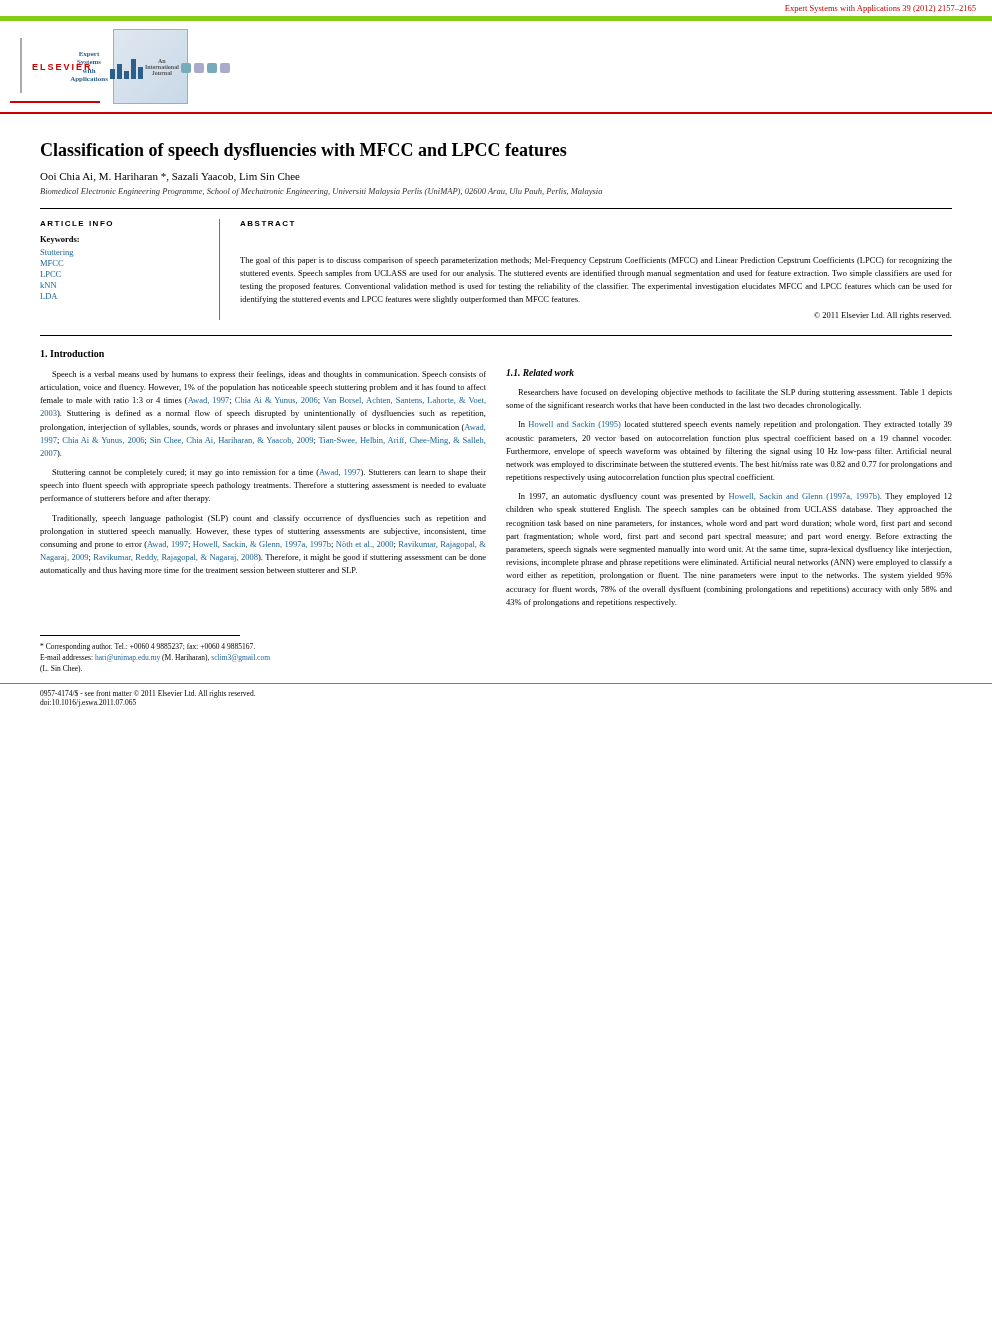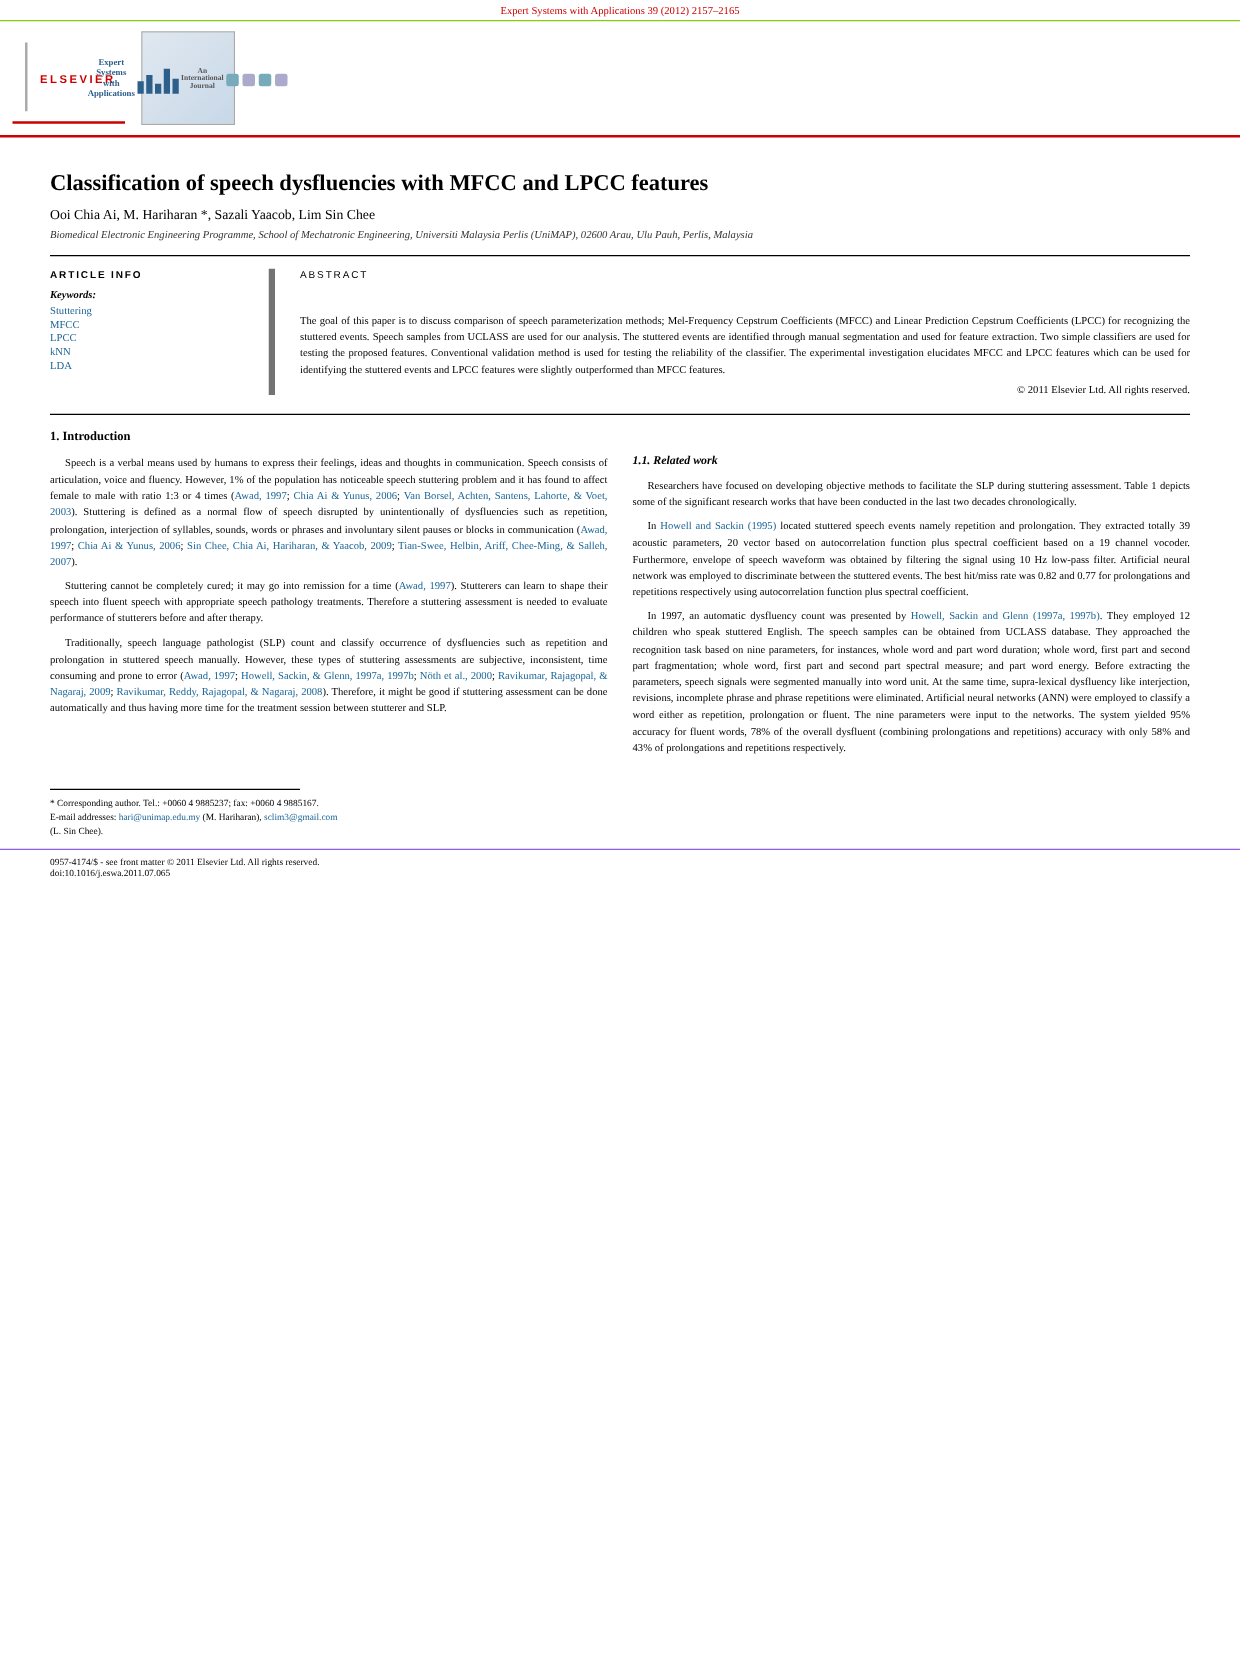--- a/index.html
+++ b/index.html
@@ -8,23 +8,23 @@
       font-family: 'Times New Roman', Times, serif;
       font-size: 10px;
       color: #000;
       width: 992px;
       min-height: 1323px;
     }
 
     
     .top-bar {
       background: #fff;
-      border-bottom: 1px solid #84cc16;
-      text-align: center;
-      padding: 3px 3px;
+      border-bottom: 5px solid #84cc16;
+      text-align: right;
+      padding: 3px 16px;
       font-size: 8.5px;
       color: #c00;
     }
 
     
     .journal-header {
       display: flex;
       align-items: center;
       border-bottom: 2px solid #c00;
       padding: 8px 10px;
@@ -148,52 +148,51 @@
     .two-col {
       display: flex;
       gap: 20px;
       border-top: 1px solid #000;
       padding-top: 10px;
       margin-bottom: 15px;
     }
     .article-info {
       width: 180px;
       flex-shrink: 0;
-      border-right: 5px solid #737373;
+      border-right: 1px solid #737373;
       padding-right: 20px;
     }
     .article-info h3 {
       font-family: Arial, sans-serif;
       font-size: 8px;
       font-weight: bold;
       letter-spacing: 1.5px;
       text-transform: uppercase;
       color: #000;
       margin-bottom: 6px;
     }
     .article-info .keywords-label {
       font-size: 8.5px;
-      font-style: italic;
       font-weight: bold;
       margin-bottom: 3px;
     }
     .article-info .keyword {
       font-size: 8.5px;
       color: #1a6496;
       display: block;
       margin-bottom: 1px;
     }
 
     .abstract-section {
       flex: 1;
     }
     .abstract-section h3 {
       font-family: Arial, sans-serif;
       font-size: 8px;
-      font-weight: normal;
+      font-weight: bold;
       letter-spacing: 1.5px;
       text-transform: uppercase;
       color: #000;
       margin-bottom: 6px;
     }
     .abstract-text {
       font-size: 8.5px;
       line-height: 1.5;
       text-align: justify;
       color: #000;

